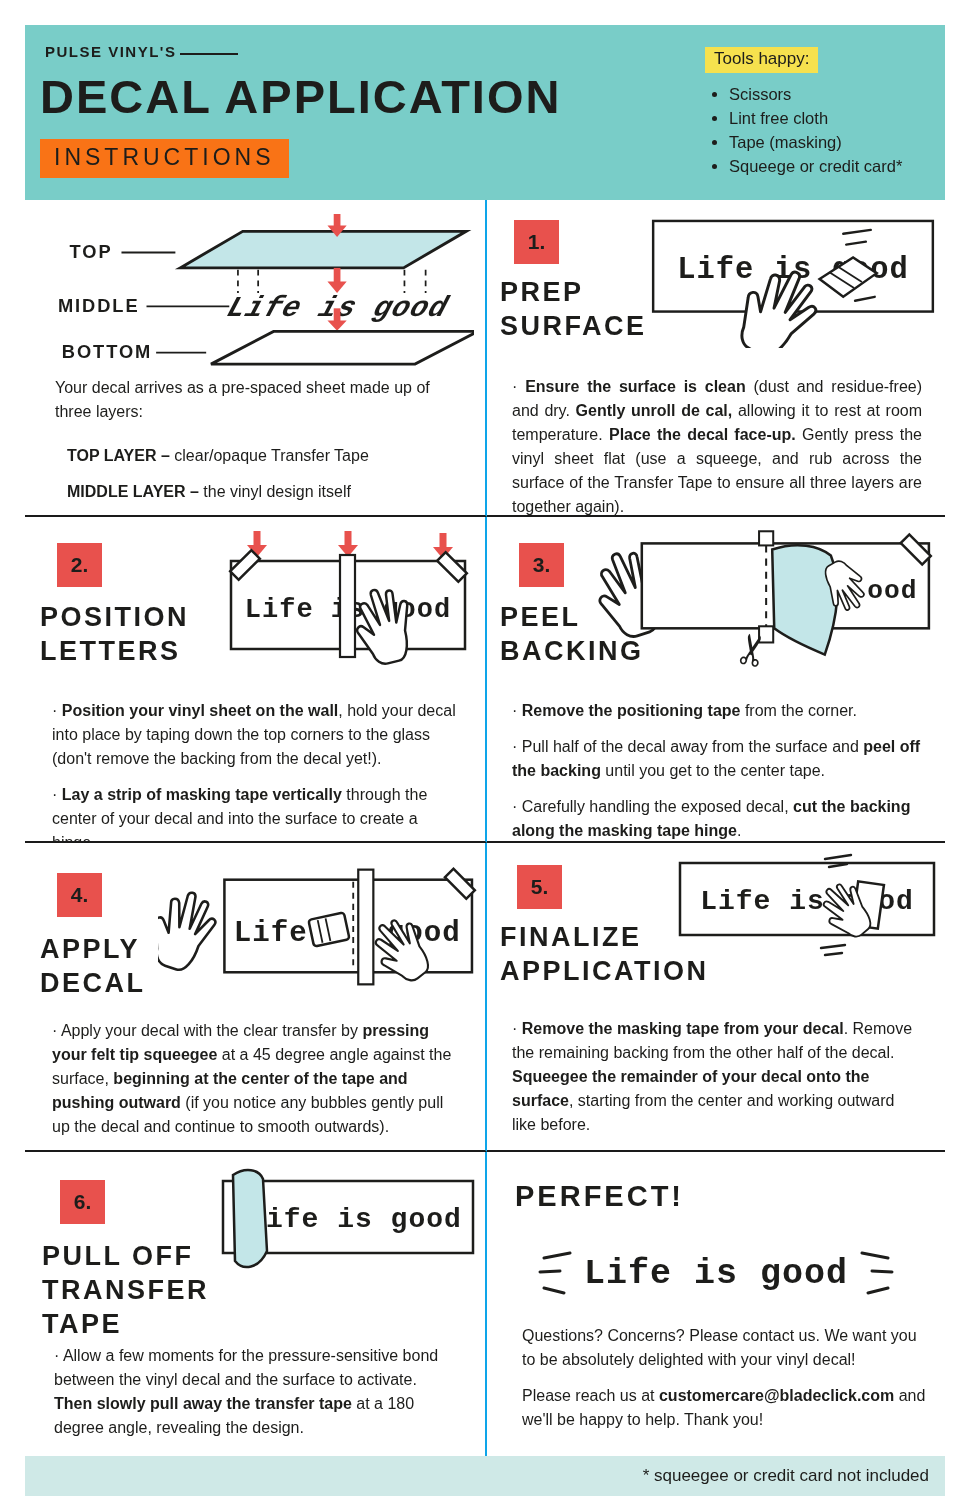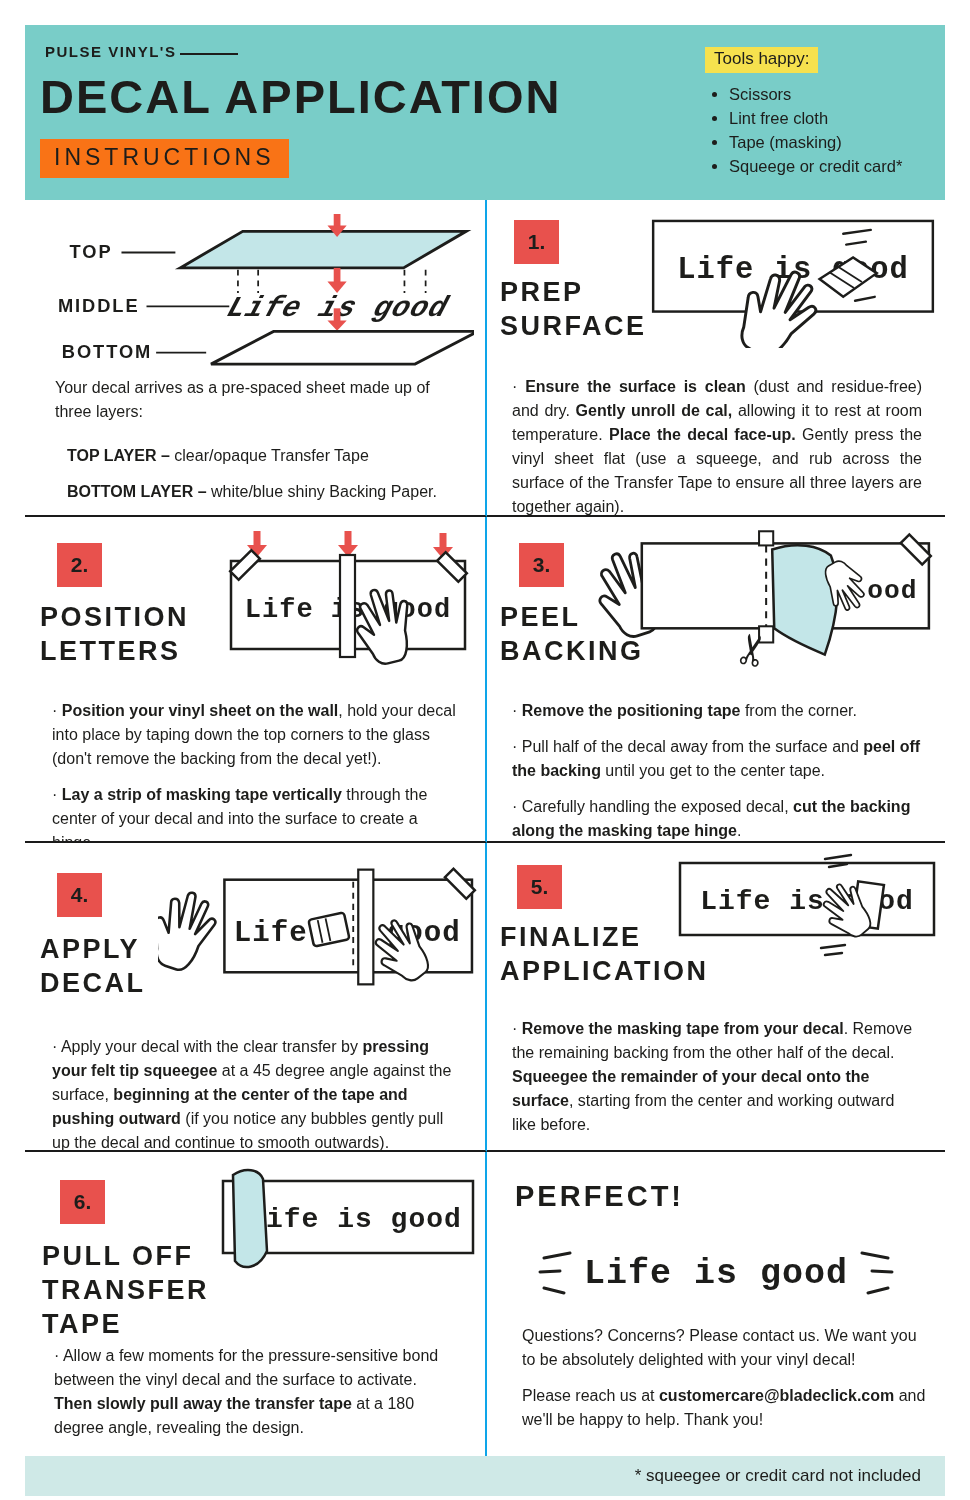--- a/index.html
+++ b/index.html
@@ -30,21 +30,21 @@
   .c8 { left:462px; top:952px; width:458px; height:304px; }
 
   .badge { position:absolute; width:45px; height:44px; background:#e8514d; color:#1d1d1b; font-size:21px; font-weight:bold; display:flex; align-items:center; justify-content:center; }
   .step-title { position:absolute; font-size:27px; font-weight:bold; letter-spacing:2.5px; line-height:1.25; white-space:pre-line; }
   .body-text { position:absolute; font-size:16px; line-height:1.5; }
   .body-text p { margin:12px; }
   .justify { text-align:justify; }
   .abs { position:absolute; }
 
   
-  .footer { position:absolute; left:25px; top:1456px; width:920px; height:40px; background:#cfe9e7; font-size:17px; line-height:40px; text-align:right; padding-right:24px; box-sizing:border-box; }
+  .footer { position:absolute; left:25px; top:1456px; width:920px; height:40px; background:#cfe9e7; font-size:17px; line-height:40px; text-align:right; padding-right:16px; box-sizing:border-box; }
 
   
   svg text { fill:#1d1d1b; }
   .lbl { font-family:"Liberation Sans", sans-serif; font-weight:bold; font-size:19px; letter-spacing:2px; }
   .decal-type { font-family:"Liberation Mono","DejaVu Sans Mono",monospace; font-weight:bold; letter-spacing:1px; }
   .ink { stroke:#1d1d1b; fill:none; }
 </style>
 </head>
 <body>
 
@@ -93,20 +93,21 @@
       <line x1="100" y1="96" x2="186" y2="96" class="ink" stroke-width="2"></line>
       <text class="decal-type" transform="translate(296,106) skewX(-18)" text-anchor="middle" font-size="30" font-style="italic">Life is good</text>
       <use href="#rarrow" transform="translate(298,98) scale(1,0.9)"></use>
       <text class="lbl" x="12" y="150">BOTTOM</text>
       <line x1="110" y1="144" x2="162" y2="144" class="ink" stroke-width="2"></line>
       <polygon points="167,156 232,122 444,122 379,156" fill="#ffffff" stroke="#1d1d1b" stroke-width="3"></polygon>
     </svg>
     <div class="body-text" style="left:30px; top:176px; width:412px;">Your decal arrives as a pre-spaced sheet made up of three layers:</div>
     <div class="body-text" style="left:30px; top:232px; width:420px;">
       <p><b>TOP LAYER –</b><span> clear/opaque Transfer Tape</span></p>
+      <p><b>MIDDLE LAYER –</b><span> the vinyl design itself</span></p>
       <p><b>BOTTOM LAYER –</b><span> white/blue shiny Backing Paper.</span></p>
     </div>
   </div>
 
   <div class="cell c2 bB">
     <div class="badge" style="left:27px; top:20px;">1.</div>
     <div class="step-title" style="left:13px; top:76px;">PREP
 SURFACE</div>
     <svg class="abs" style="left:163px; top:18px;" width="286" height="130" viewBox="0 0 290 132">
       <rect x="3" y="3" width="284" height="92" fill="#fff" stroke="#1d1d1b" stroke-width="2.5"></rect>
@@ -184,21 +185,21 @@
       <line x1="194" y1="18" x2="194" y2="106" class="ink" stroke-width="1.8" stroke-dasharray="6,5"></line>
       <rect x="199" y="6" width="15" height="114" fill="#fff" stroke="#1d1d1b" stroke-width="2.2"></rect>
       <use href="#tape" transform="translate(300,20) rotate(45)"></use>
       <g transform="rotate(-12 170 66)">
         <rect x="152" y="52" width="36" height="27" rx="3" fill="#fff" stroke="#1d1d1b" stroke-width="2.5"></rect>
         <line x1="161" y1="54" x2="161" y2="77" class="ink" stroke-width="1.8"></line>
         <line x1="169" y1="54" x2="169" y2="77" class="ink" stroke-width="1.8"></line>
       </g>
       <use href="#hand" transform="translate(200,74) rotate(-38) scale(0.7)"></use>
     </svg>
-    <div class="body-text" style="left:15px; top:180px; width:432px;">
+    <div class="body-text" style="left:15px; top:164px; width:432px;">
       <p><span>· Apply your decal with the clear transfer by </span><b>pressing your felt tip squeegee</b><span> at a 45 degree angle against the surface, </span><b>beginning at the center of the tape and pushing outward</b><span> (if you notice any bubbles gently pull up the decal and continue to smooth outwards).</span></p>
     </div>
   </div>
 
   <div class="cell c6 bB">
     <div class="badge" style="left:30px; top:22px;">5.</div>
     <div class="step-title" style="left:13px; top:78px;">FINALIZE
 APPLICATION</div>
     <svg class="abs" style="left:190px; top:8px;" width="260" height="110" viewBox="0 0 260 110">
       <rect x="3" y="12" width="254" height="72" fill="#fff" stroke="#1d1d1b" stroke-width="2.5"></rect>

